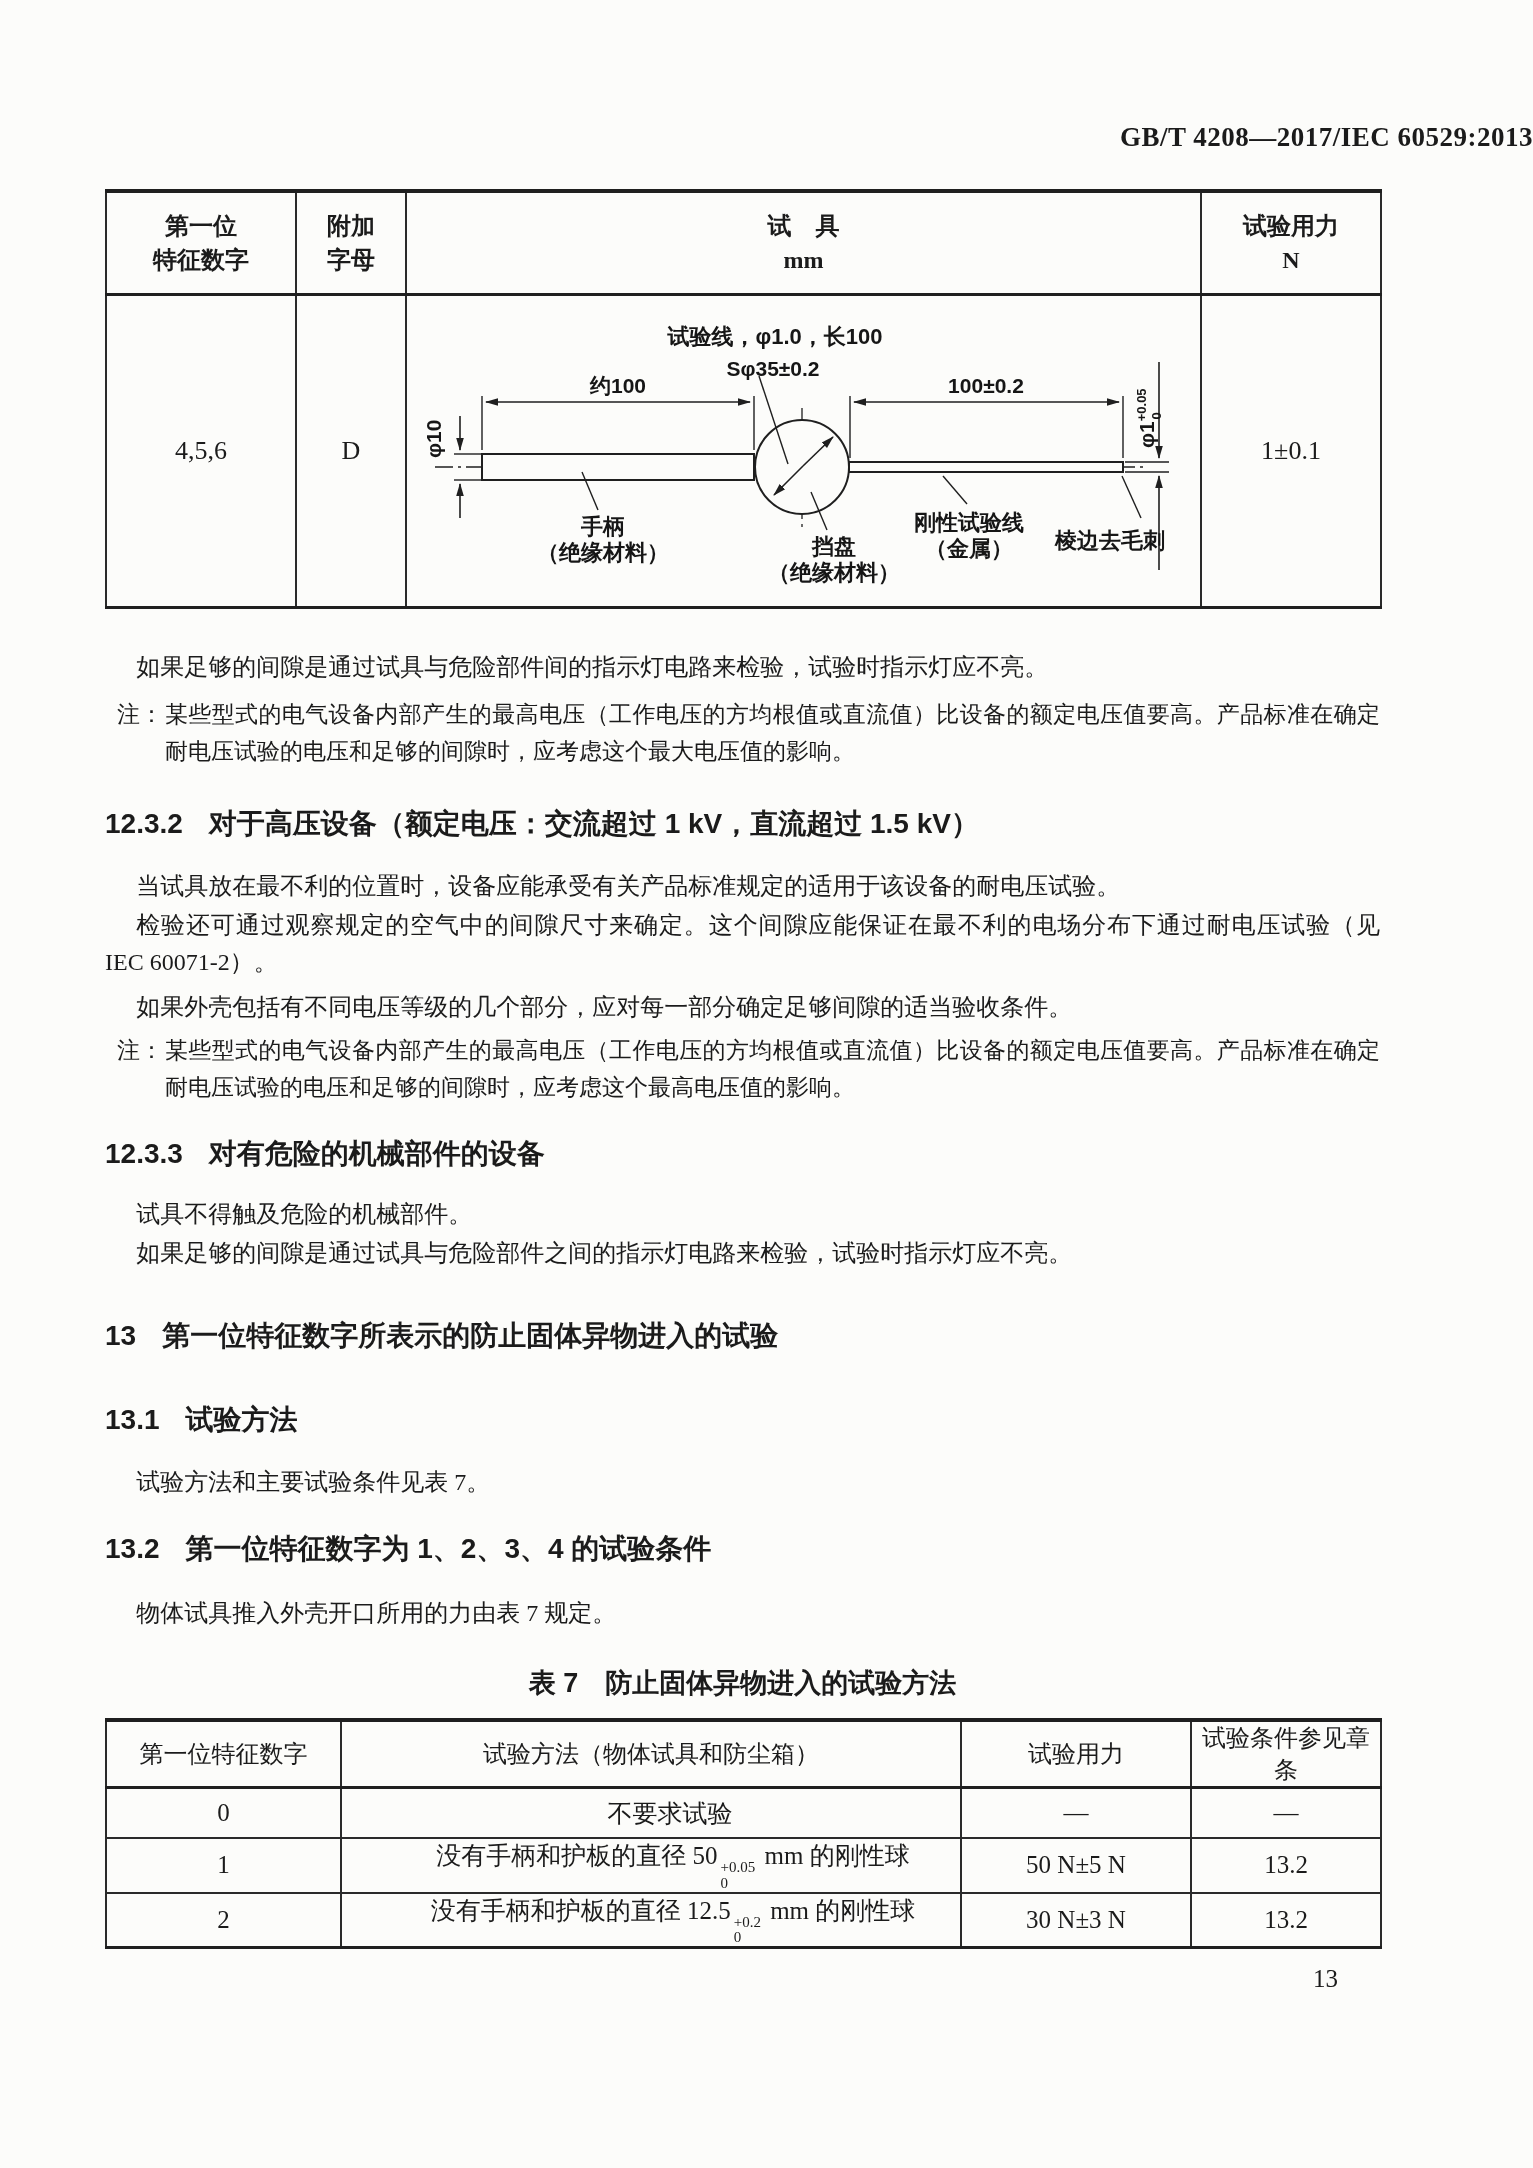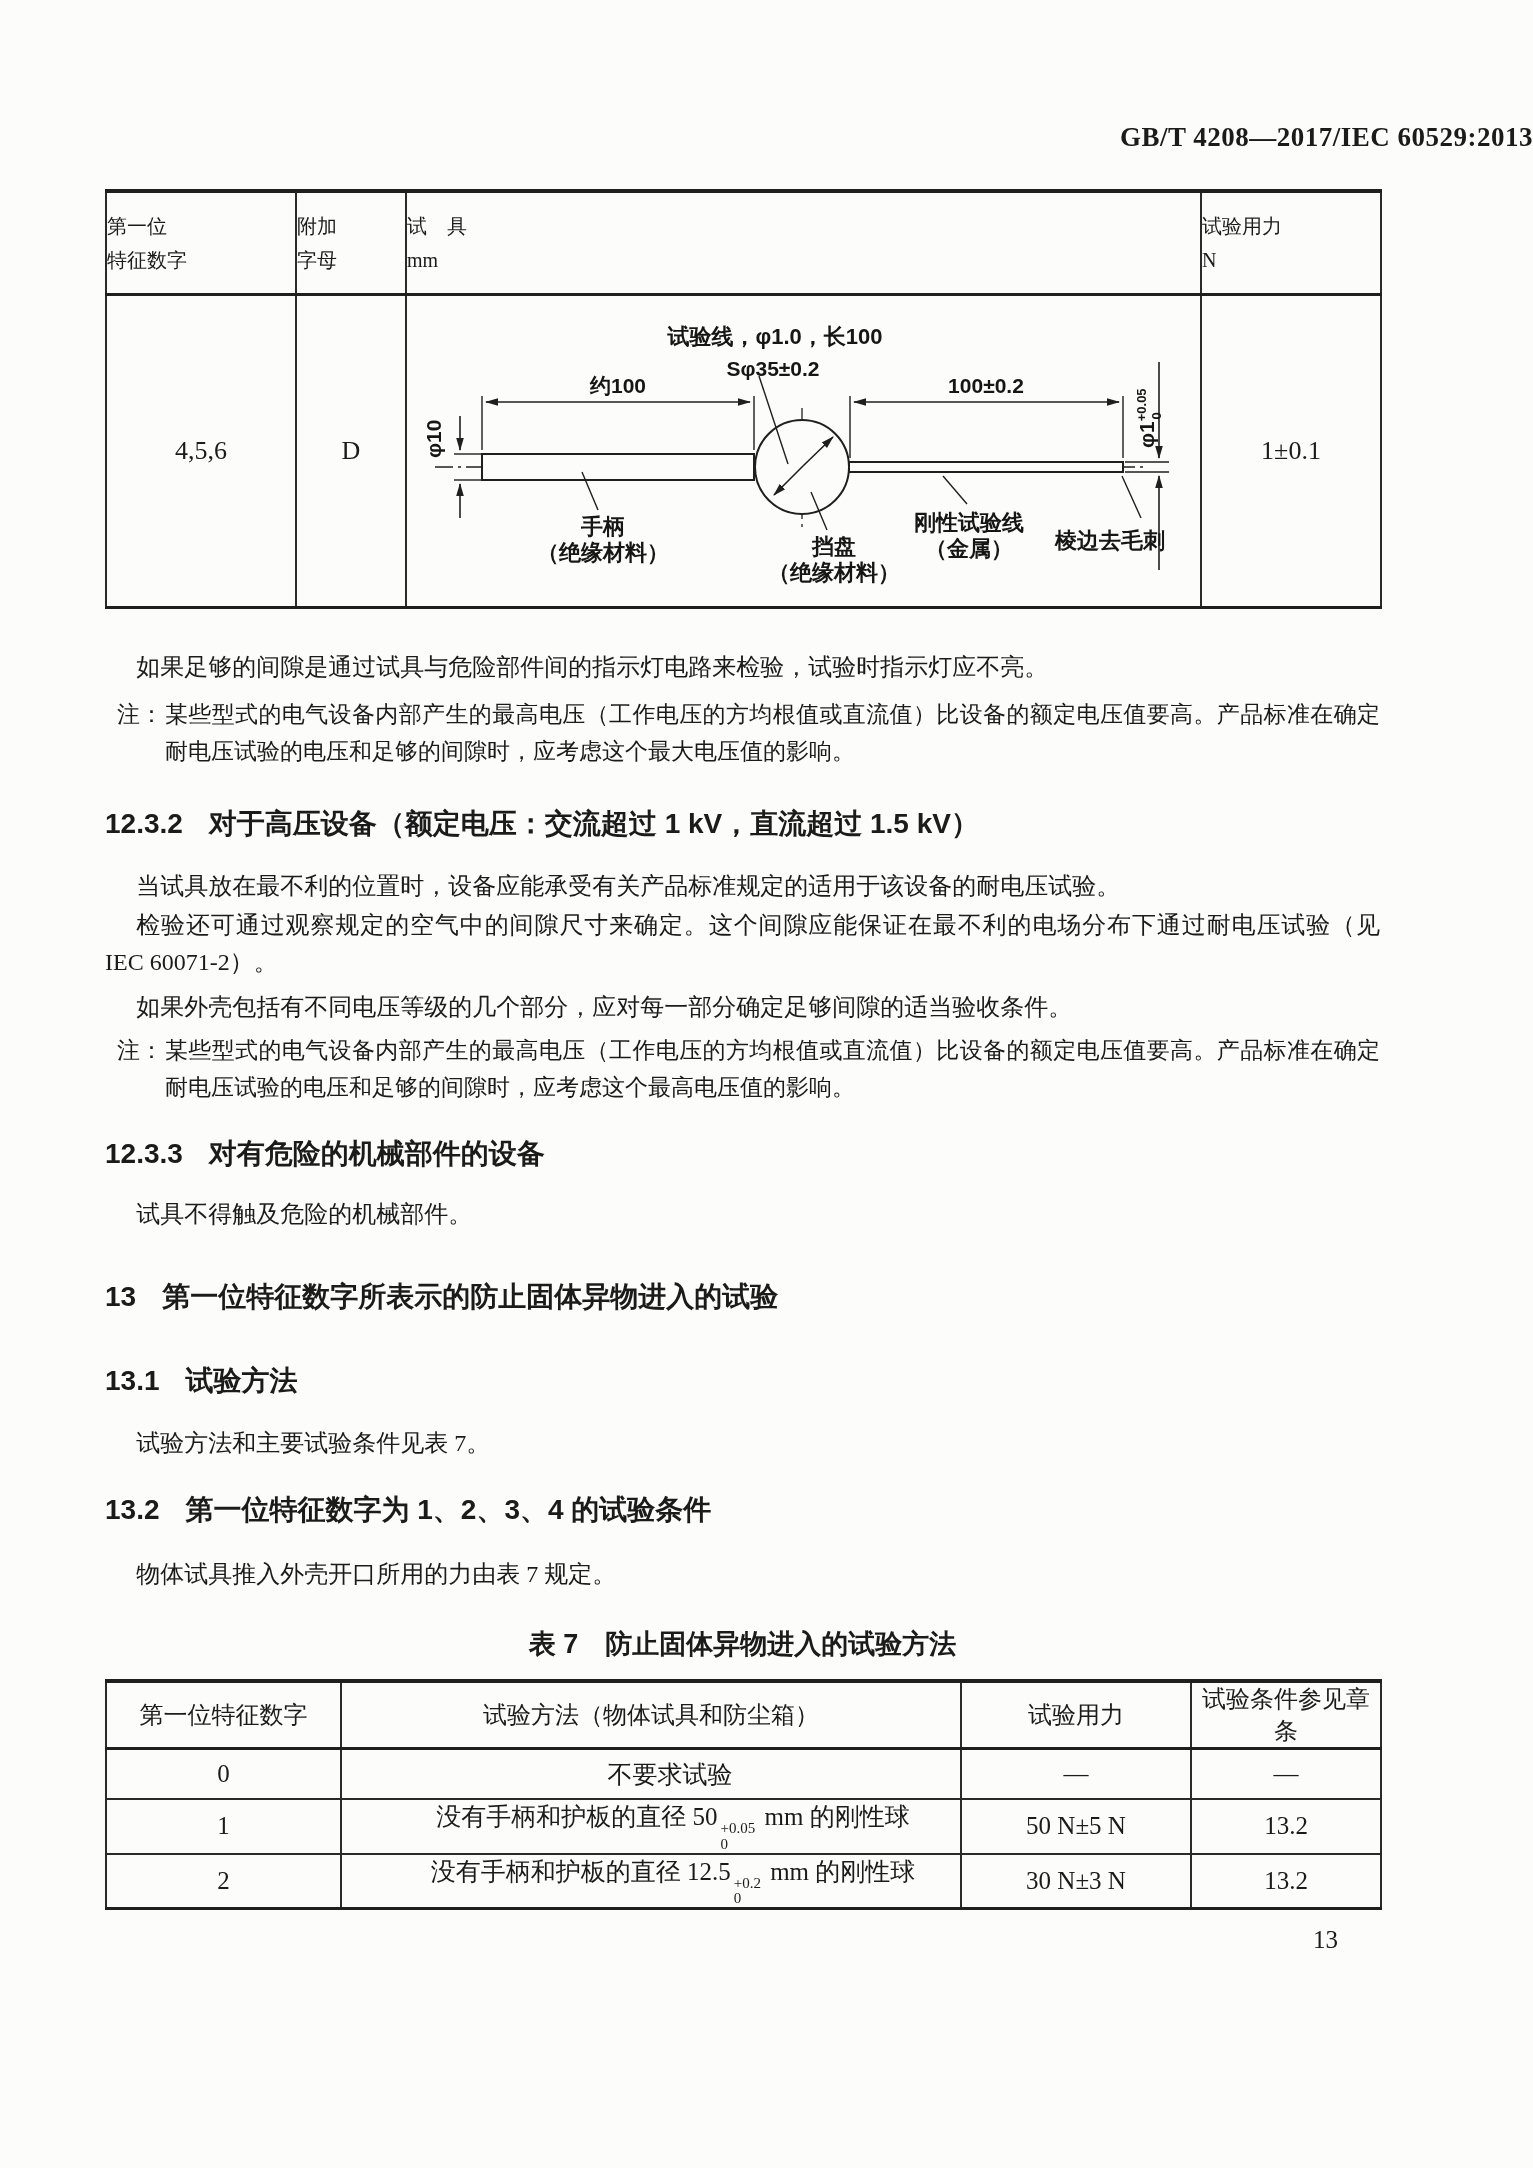--- a/index.html
+++ b/index.html
@@ -33,22 +33,22 @@
   table{border-collapse:collapse;table-layout:fixed;}
   .t6{
     margin-top:33px;width:1275px;
     border-top:4px solid #1f1f1f;border-bottom:3px solid #1f1f1f;
     border-left:2px solid #2a2a2a;border-right:2px solid #2a2a2a;
   }
   .t6 th,.t6 td{border-left:2px solid #2a2a2a;padding:0;}
   .t6 th:first-child,.t6 td:first-child{border-left:none;}
   .t6 thead th{
     height:100px;border-bottom:3px solid #1f1f1f;
-    font-weight:normal;font-size:20px;line-height:34px;
-    text-align:left;vertical-align:middle;
+    font-weight:bold;font-size:24px;line-height:34px;
+    text-align:center;vertical-align:middle;
   }
   .t6 tbody td{height:310px;text-align:center;vertical-align:middle;font-size:26px;}
   .diagram-cell{position:relative;}
   .diagram-cell svg{display:block;}
 
   svg .shape{fill:#fcfcfa;stroke:#1f1f1f;stroke-width:2px;}
   svg .thin{stroke:#1f1f1f;stroke-width:1.4px;fill:none;}
   svg .dim{stroke:#1f1f1f;stroke-width:1.6px;fill:none;}
   svg .cdash{stroke:#1f1f1f;stroke-width:1.3px;fill:none;stroke-dasharray:18 5 3 5;}
   svg text{fill:#161616;}
@@ -234,20 +234,21 @@
     <p class="body-p ind p4">如果外壳包括有不同电压等级的几个部分，应对每一部分确定足够间隙的适当验收条件。</p>
 
     <div class="note note2">
       <span class="note-label">注：</span>
       <span class="note-text">某些型式的电气设备内部产生的最高电压（工作电压的方均根值或直流值）比设备的额定电压值要高。产品标准在确定耐电压试验的电压和足够的间隙时，应考虑这个最高电压值的影响。</span>
     </div>
 
     <h3 class="sec h1233"><span class="num">12.3.3</span><span>对有危险的机械部件的设备</span></h3>
 
     <p class="body-p ind p5">试具不得触及危险的机械部件。</p>
+    <p class="body-p ind p6">如果足够的间隙是通过试具与危险部件之间的指示灯电路来检验，试验时指示灯应不亮。</p>
 
     <h3 class="sec h13"><span class="num">13</span><span>第一位特征数字所表示的防止固体异物进入的试验</span></h3>
 
     <h3 class="sec h131"><span class="num">13.1</span><span>试验方法</span></h3>
 
     <p class="body-p ind p7">试验方法和主要试验条件见表 7。</p>
 
     <h3 class="sec h132"><span class="num">13.2</span><span>第一位特征数字为 1、2、3、4 的试验条件</span></h3>
 
     <p class="body-p ind p8">物体试具推入外壳开口所用的力由表 7 规定。</p>

